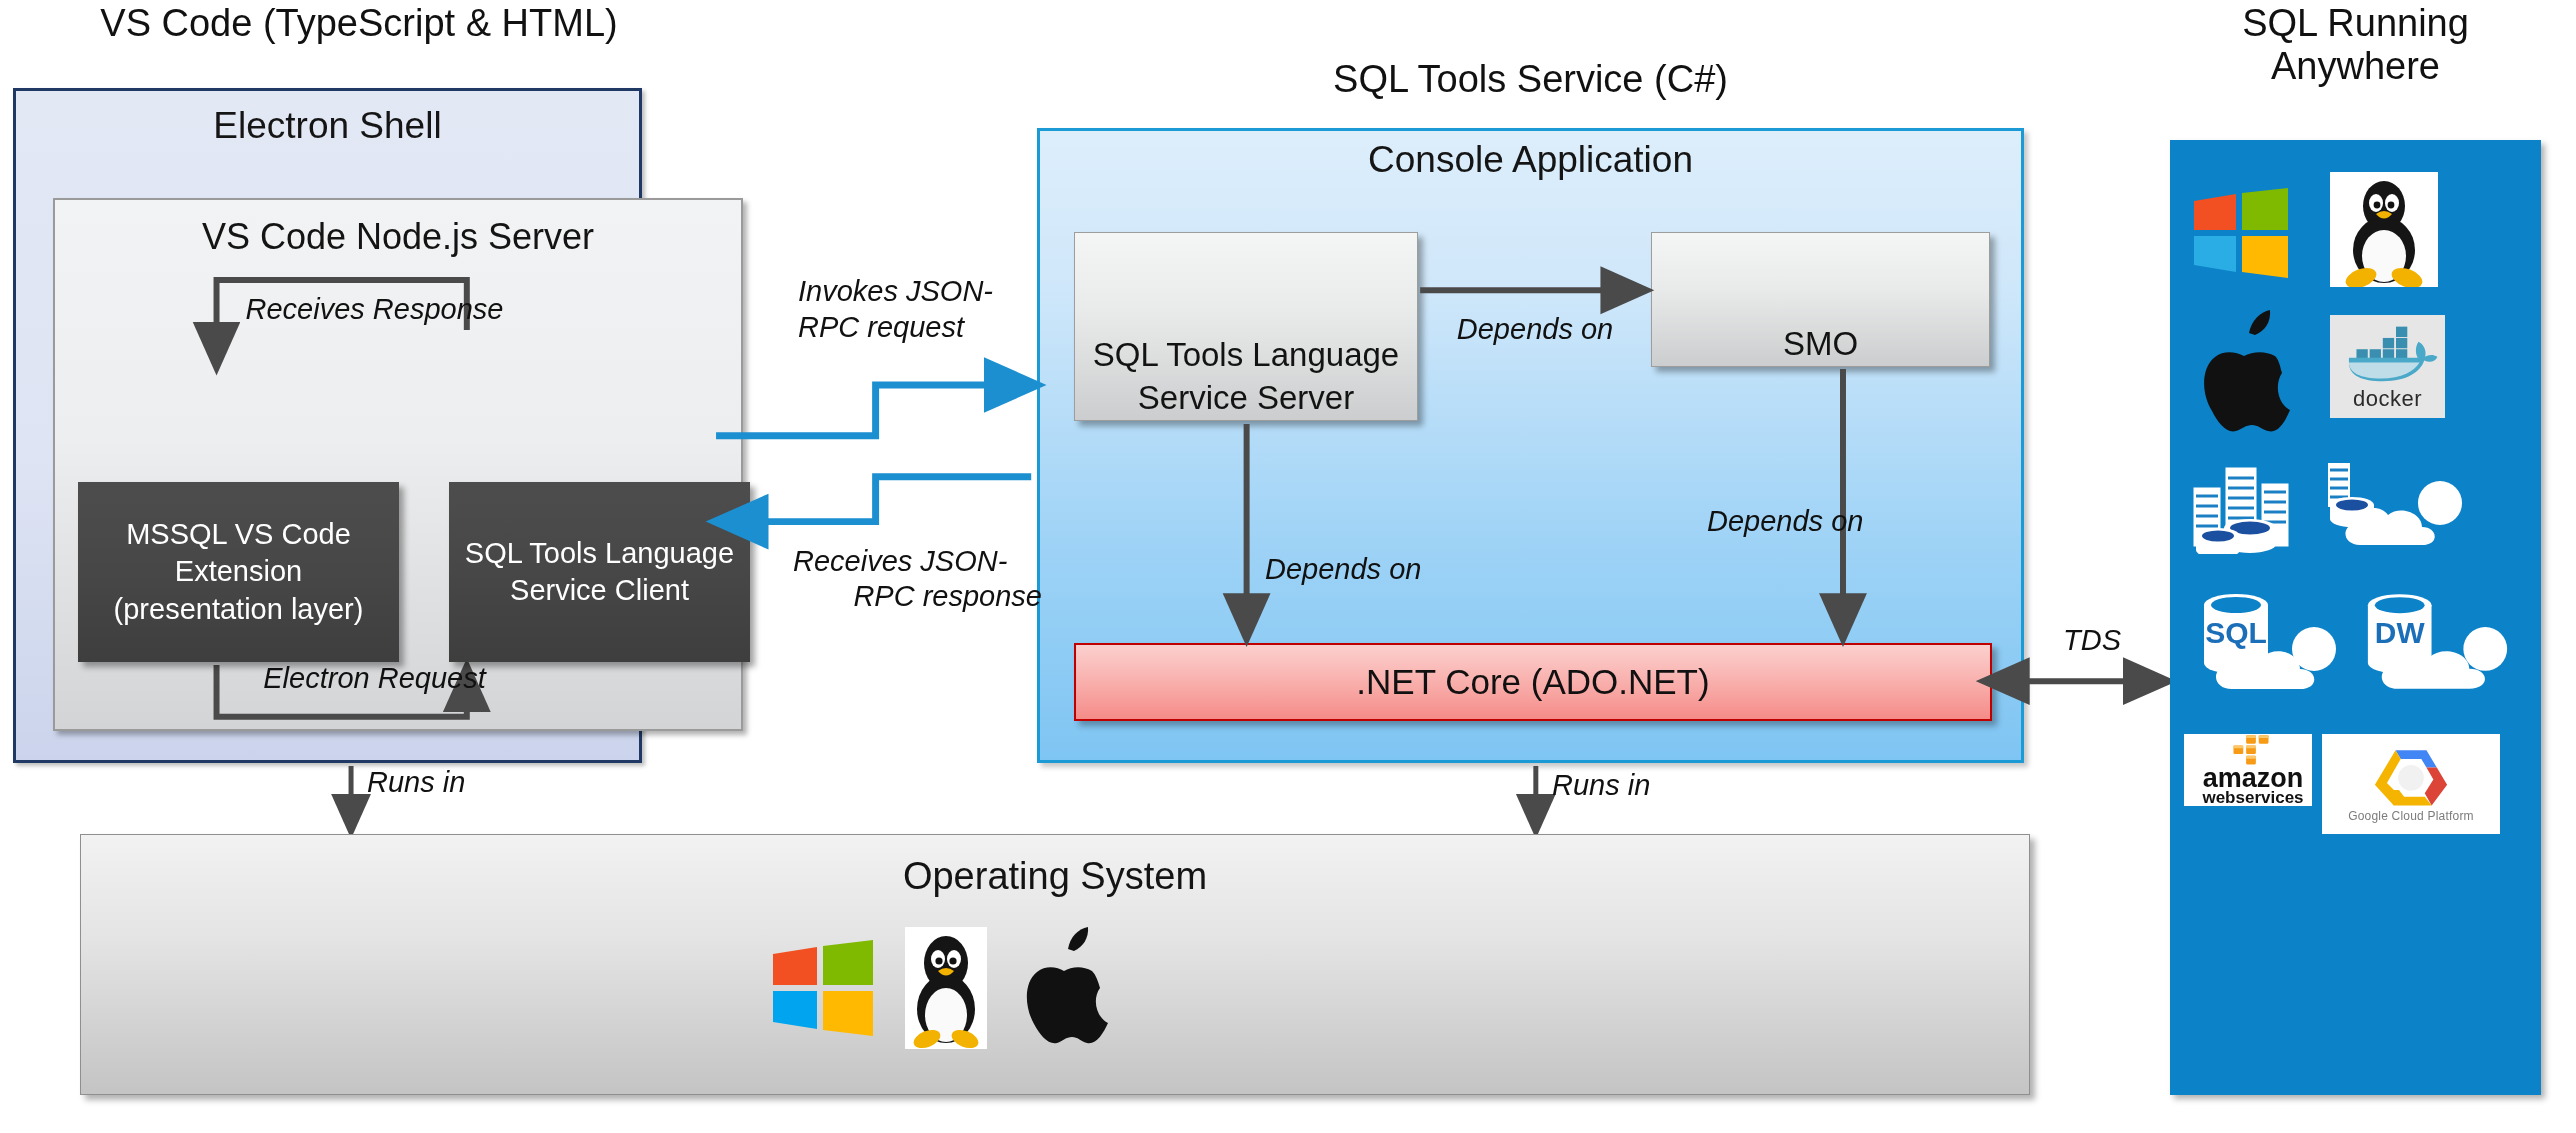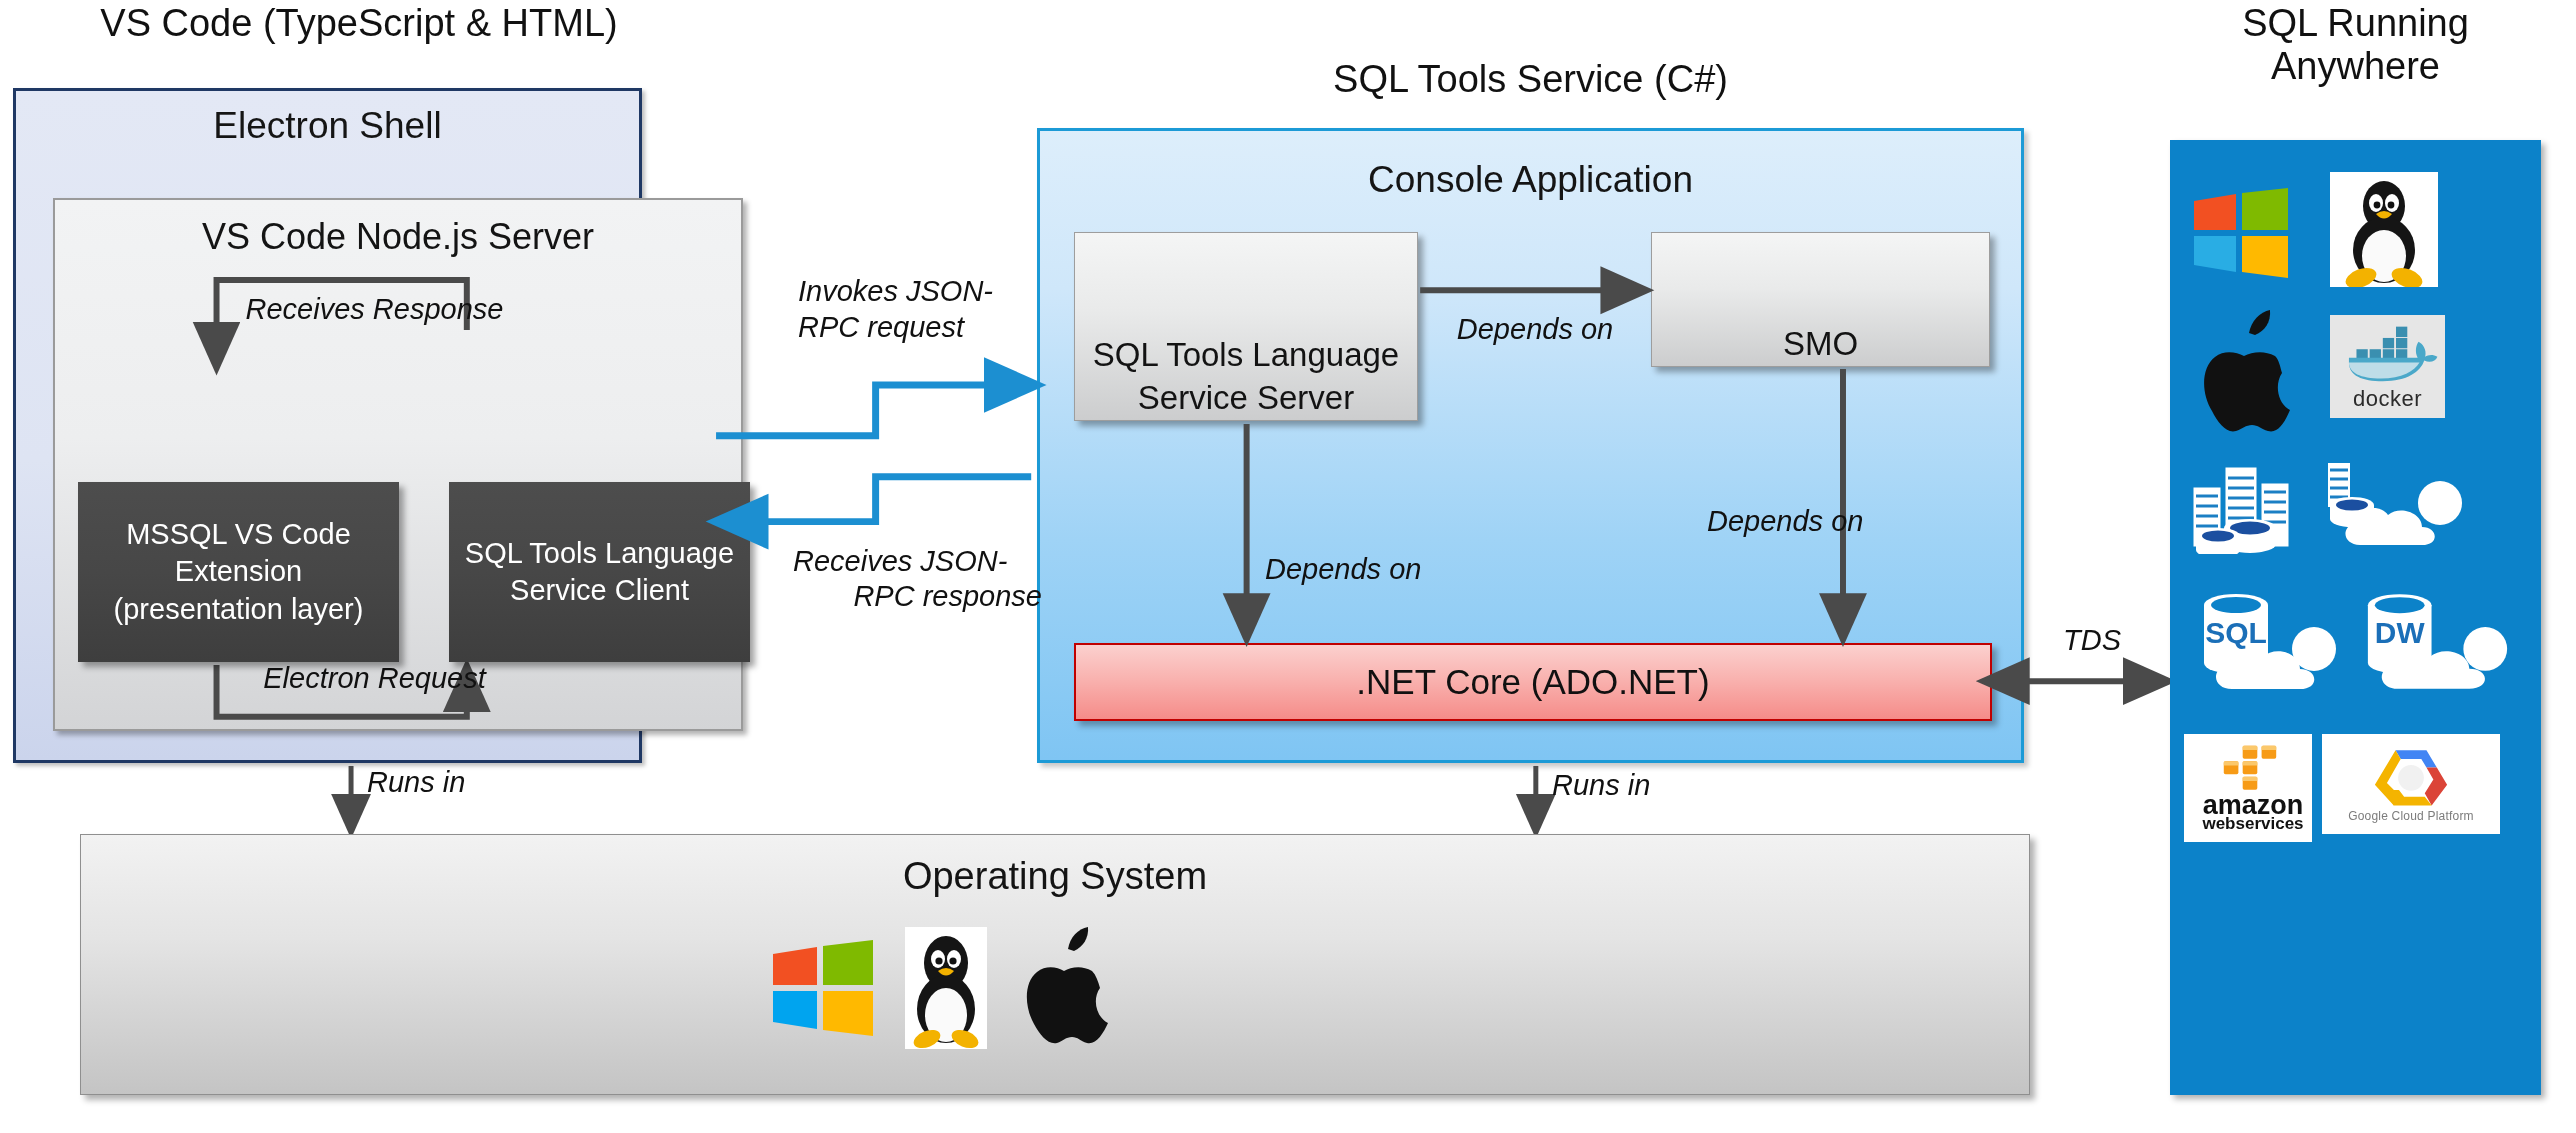--- a/index.html
+++ b/index.html
@@ -34,21 +34,21 @@
   #mssql-extension{left:62px;top:391px;width:321px;height:180px;}
   #sql-tools-client{left:433px;top:391px;width:301px;height:180px;}
 
   
   #console-application{
     left:1037px;top:128px;width:987px;height:635px;
     border:3px solid #1C9AD6;
     background:linear-gradient(180deg,#DDEEFB 0%,#CFE7FA 25%,#9FD3F6 65%,#7FC5F3 100%);
     box-shadow:4px 4px 5px rgba(0,0,0,.22);
   }
-  #console-application-label{left:0;top:28px;width:100%;text-align:center;font-size:37px;color:#151515;}
+  #console-application-label{left:0;top:8px;width:100%;text-align:center;font-size:37px;color:#151515;}
 
   .graybox{
     border:1px solid #9d9d9d;
     background:linear-gradient(180deg,#F4F5F5 0%,#E9EAEA 42%,#CCCDCE 100%);
     display:flex;align-items:flex-end;justify-content:center;text-align:center;
     font-size:33px;line-height:1.3;color:#131313;
     box-shadow:5px 5px 6px rgba(0,0,0,.33);
   }
   #sql-tools-server{left:1074px;top:232px;width:344px;height:189px;}
   #smo-box{left:1651px;top:232px;width:339px;height:135px;}
@@ -337,21 +337,21 @@
       <ellipse cx="54" cy="18" rx="32" ry="11" fill="#ffffff"></ellipse>
       <rect x="22" y="18" width="64" height="58" fill="#ffffff"></rect>
       <ellipse cx="54" cy="76" rx="32" ry="11" fill="#ffffff"></ellipse>
       <ellipse cx="54" cy="18" rx="25" ry="8" fill="#0C82C9"></ellipse>
       <text x="54" y="56" font-family="Liberation Sans, sans-serif" font-size="30" font-weight="bold" fill="#1B6FB8" text-anchor="middle">DW</text>
       <circle cx="140" cy="62" r="22" fill="#ffffff"></circle>
       <path d="M52 102 C34 102 30 84 46 78 C48 62 76 58 84 70 C98 58 124 66 124 82 C144 82 146 102 124 102 Z" fill="#ffffff"></path>
     </svg>
   </div>
 
-  <div class="abs white-tile" style="left:14px;top:594px;width:128px;height:108px;flex-direction:column;padding-left:10px;">
+  <div class="abs white-tile" style="left:14px;top:594px;width:128px;height:72px;flex-direction:column;padding-left:10px;">
     <svg viewBox="0 0 128 58" width="110" height="50" style="display:block;">
       <g fill="#F79B16">
         <rect x="52" y="2" width="17" height="15" rx="2"></rect>
         <rect x="74" y="2" width="17" height="15" rx="2"></rect>
         <rect x="30" y="20" width="17" height="15" rx="2"></rect>
         <rect x="52" y="20" width="17" height="15" rx="2"></rect>
         <rect x="52" y="38" width="17" height="15" rx="2"></rect>
       </g>
       <g fill="#FBC86B">
         <rect x="52" y="2" width="17" height="5" rx="1"></rect>

